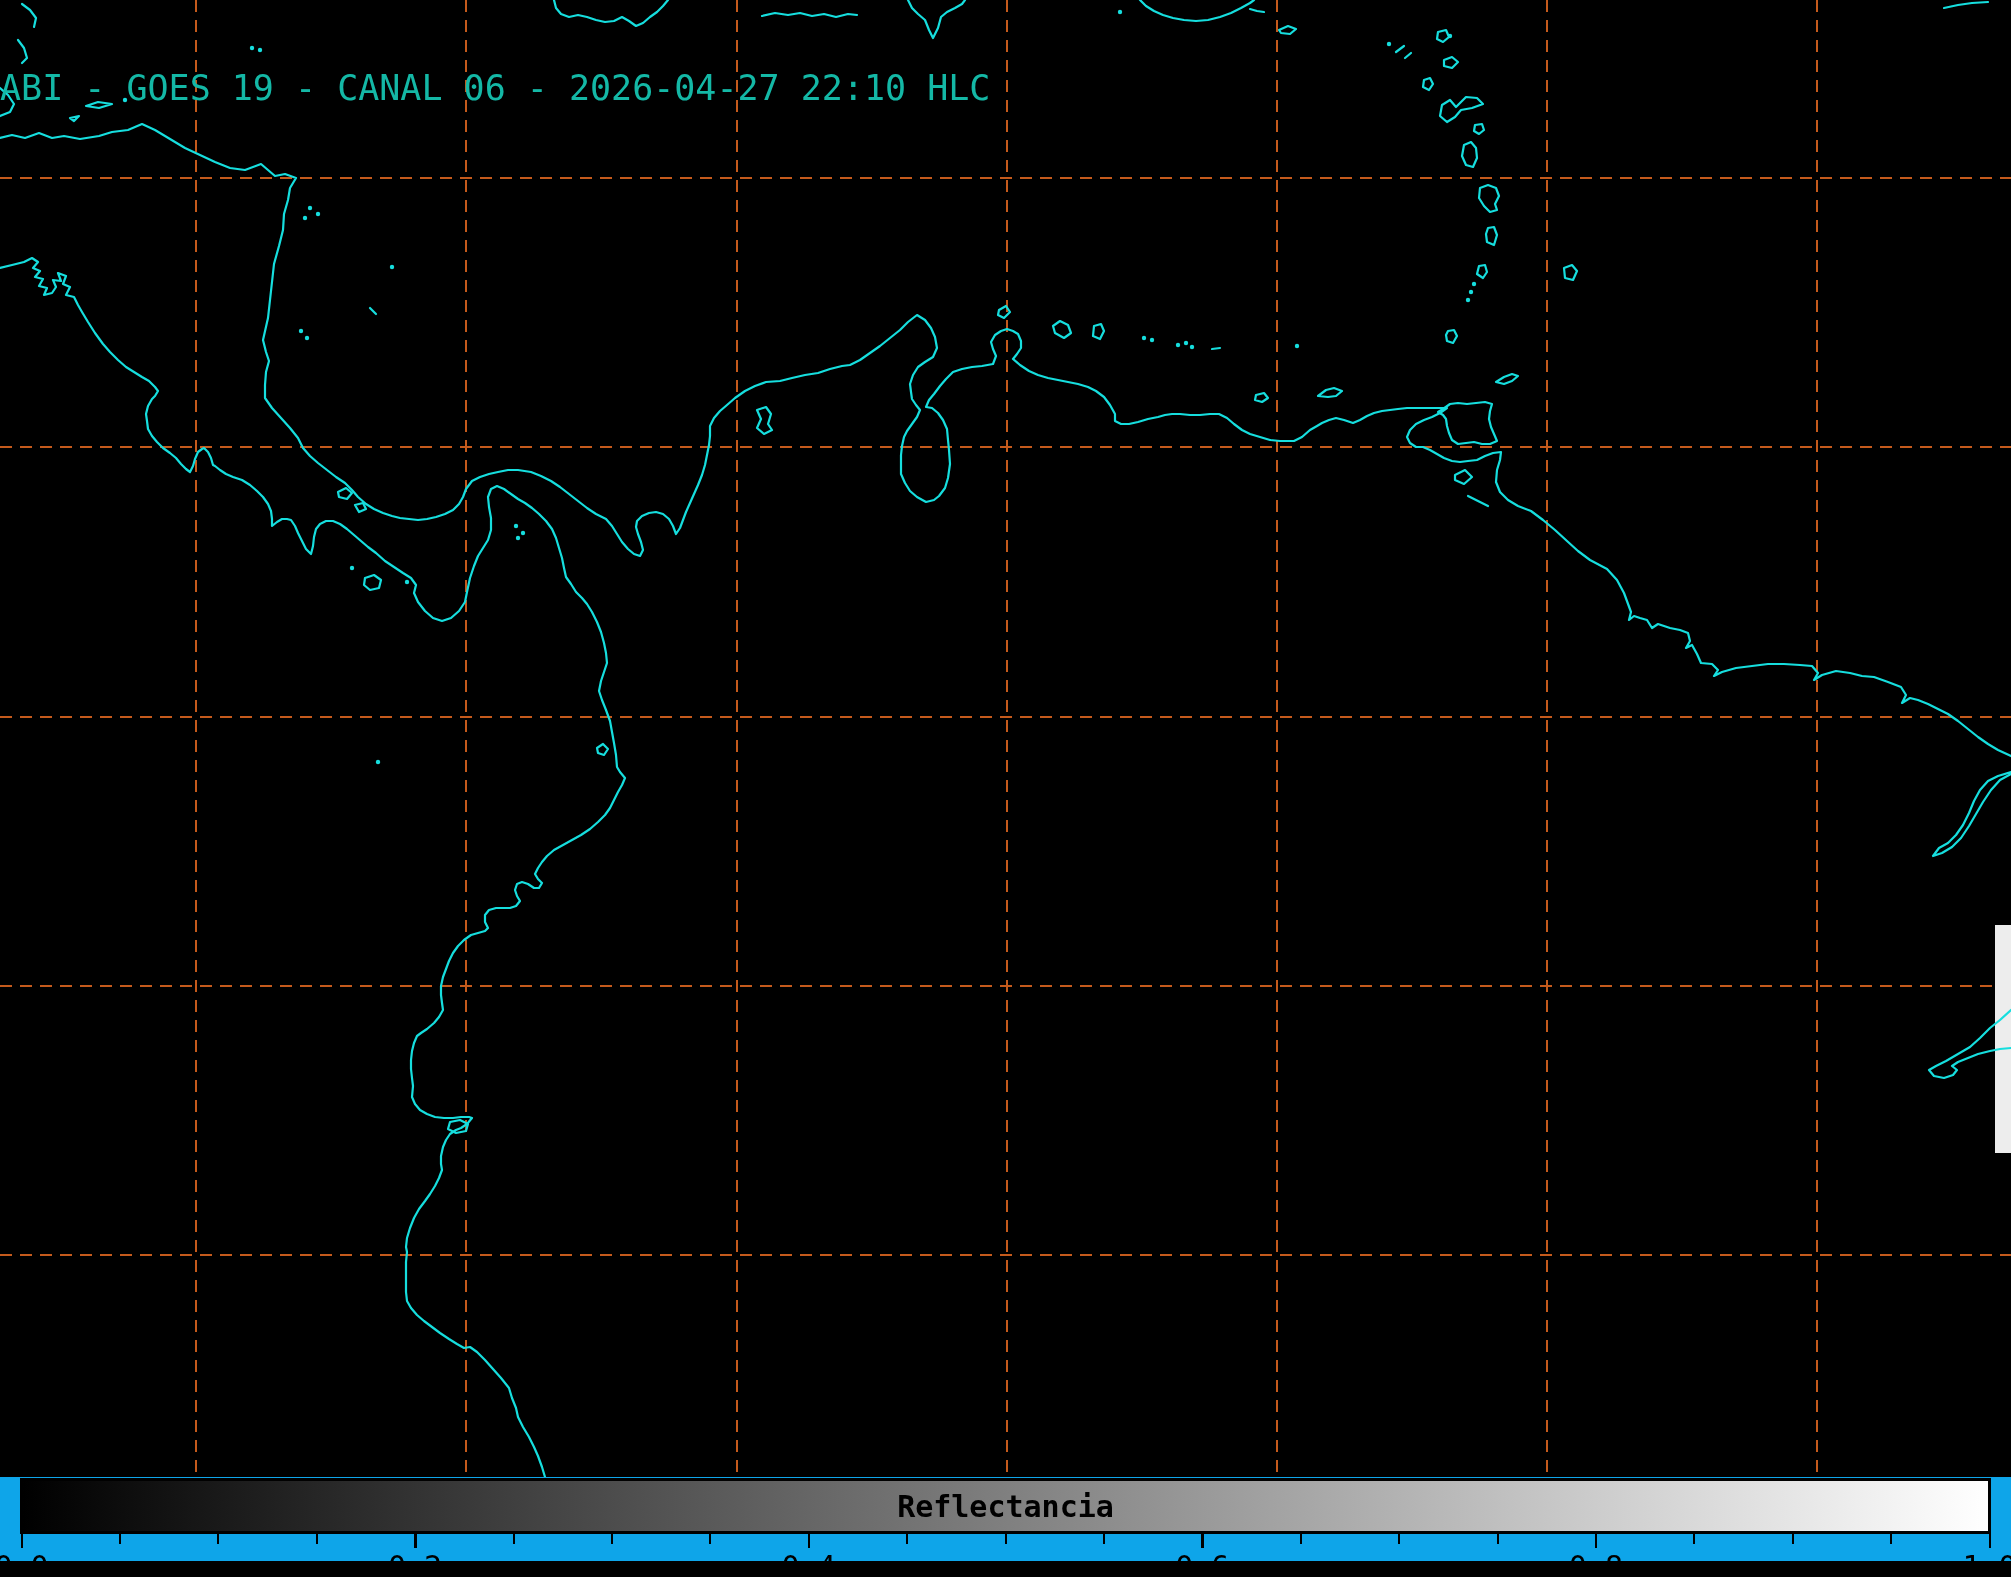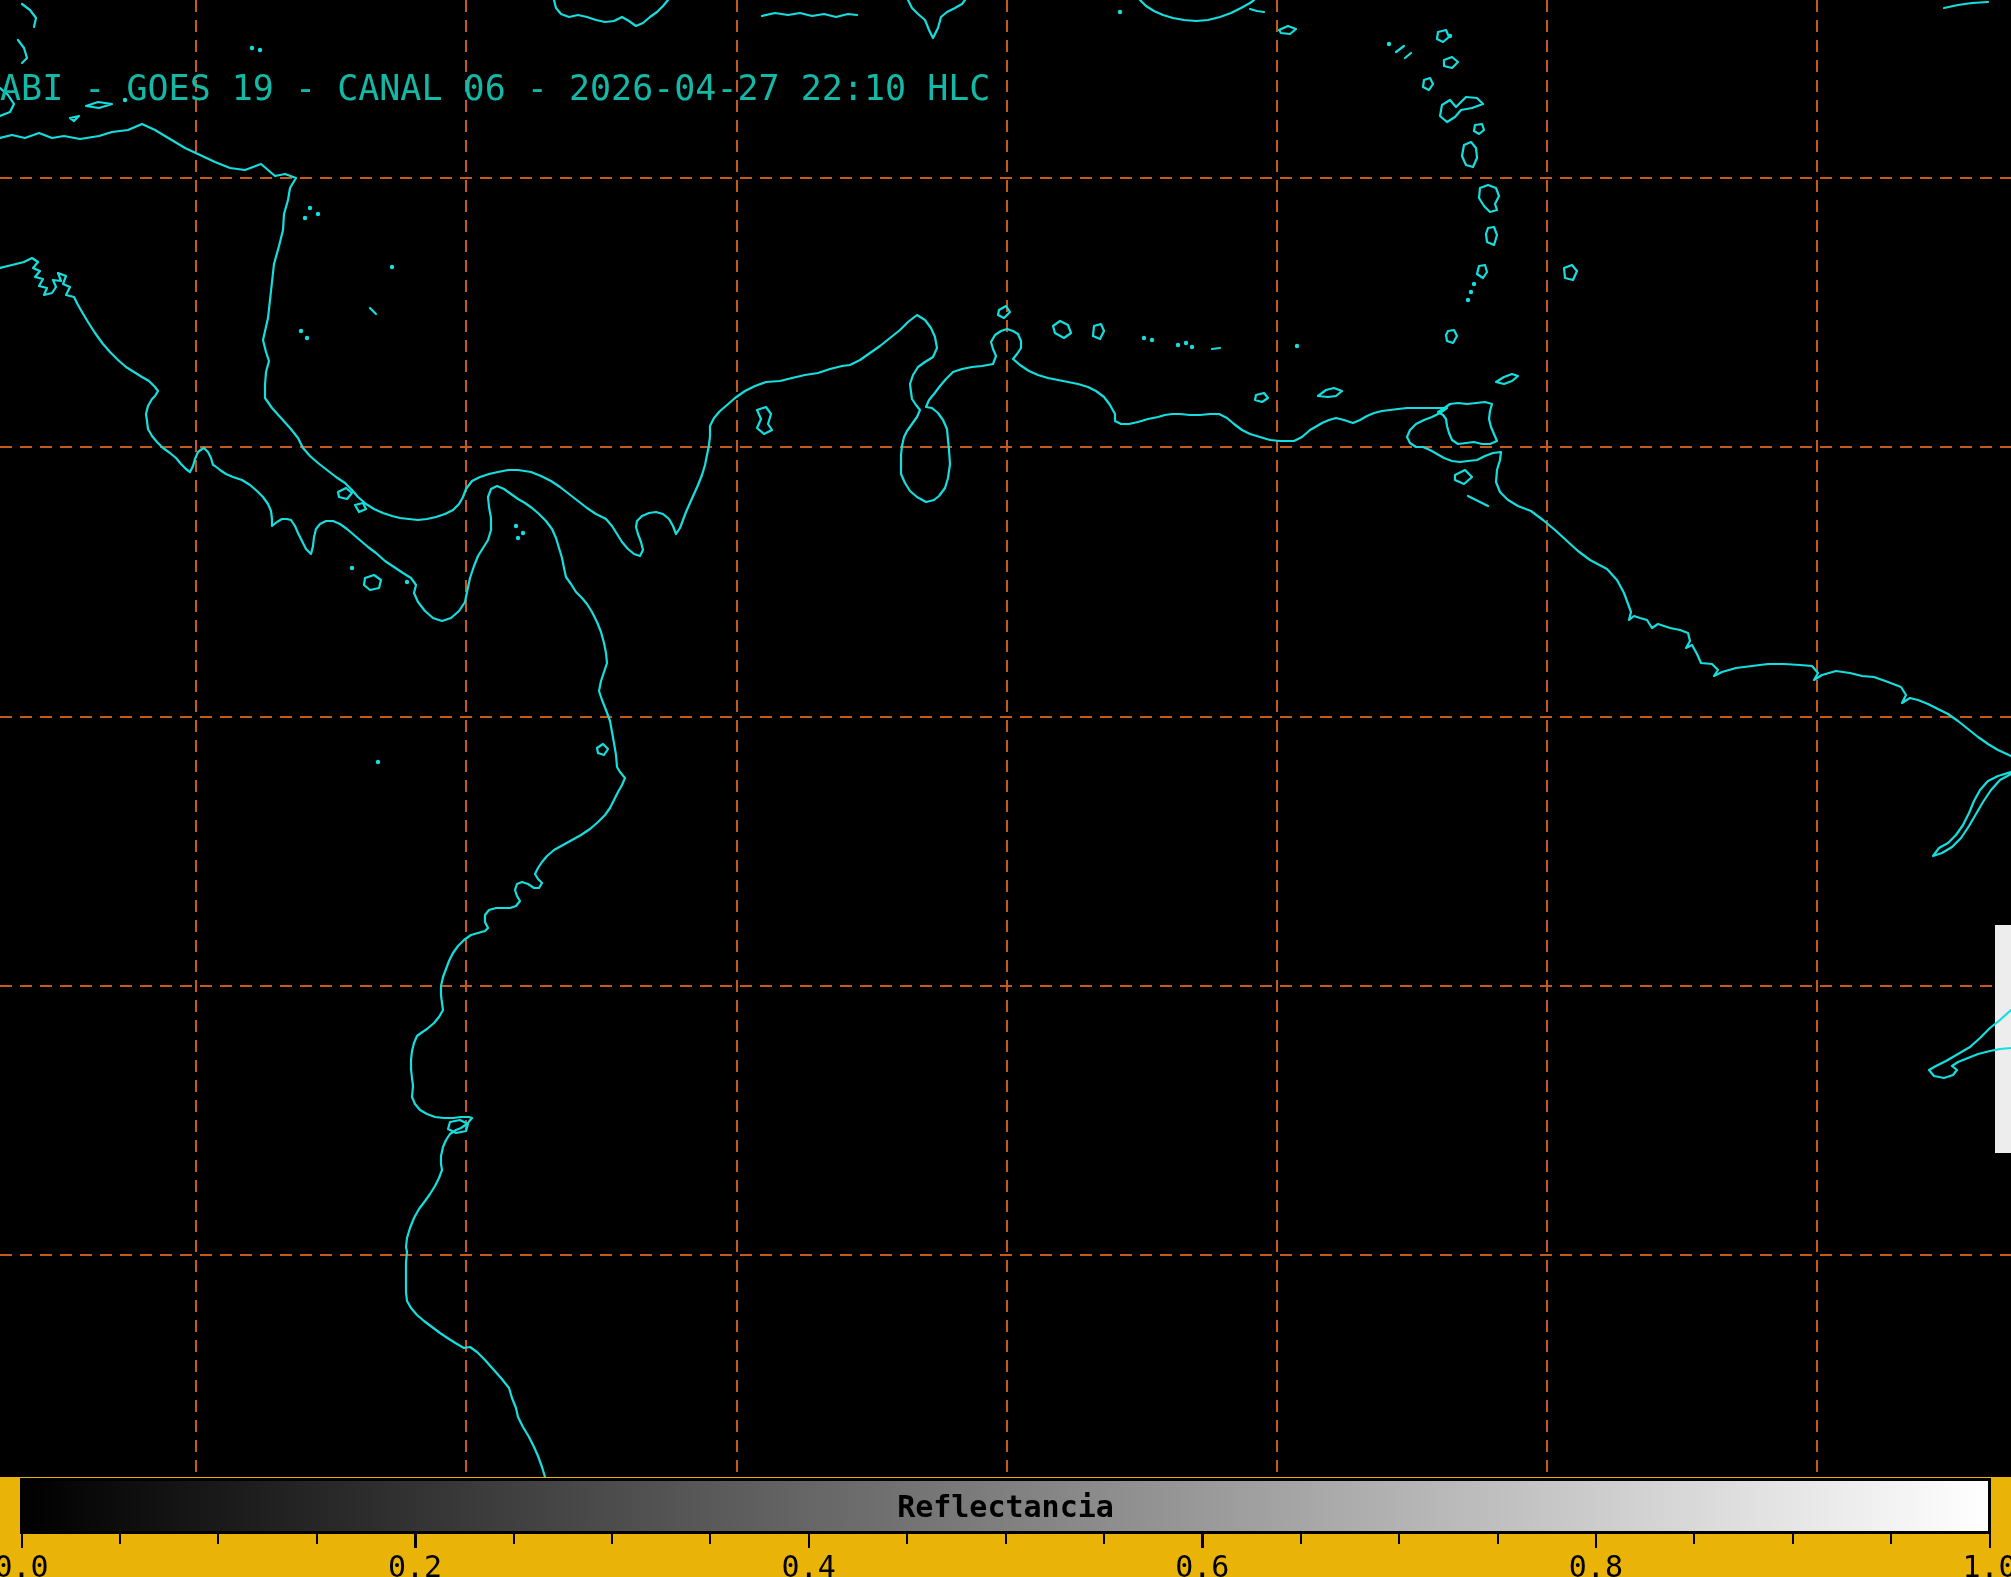--- a/index.html
+++ b/index.html
@@ -2,21 +2,21 @@
 <html><head>
 <meta charset="utf-8">
 <style>
   html,body{margin:0;padding:0;background:#222;}
   .stage{position:relative;width:2011px;height:1577px;background:#000;overflow:hidden;
          font-family:"DejaVu Sans Mono", monospace;}
   #map-svg{position:absolute;left:0;top:0;}
   .map-title{position:absolute;left:0;top:44px;width:100%;text-align:left;
              font-size:35px;color:#14b8a6;white-space:pre;margin-top:24px;}
   .logo{position:absolute;left:1653px;top:1243px;width:260px;height:230px;}
-  .bottom-strip{position:absolute;left:0;top:1477px;width:2011px;height:100px;background:#eab308;}
+  .bottom-strip{position:absolute;left:0;top:1477px;width:2011px;height:84px;background:#0ea5e9;}
   .cbar{position:absolute;left:20px;top:1px;width:1965px;height:50px;border:3px solid #000;
         background:linear-gradient(to right,#000000,#ffffff);
         display:flex;align-items:center;justify-content:center;}
   .cbar-label{font-weight:bold;font-size:30px;color:#000;}
   .tick{position:absolute;top:57px;background:#000;}
   .tick-label{position:absolute;top:72px;width:90px;text-align:center;font-size:30px;color:#000;}
 </style>
 </head>
 <body>
 

